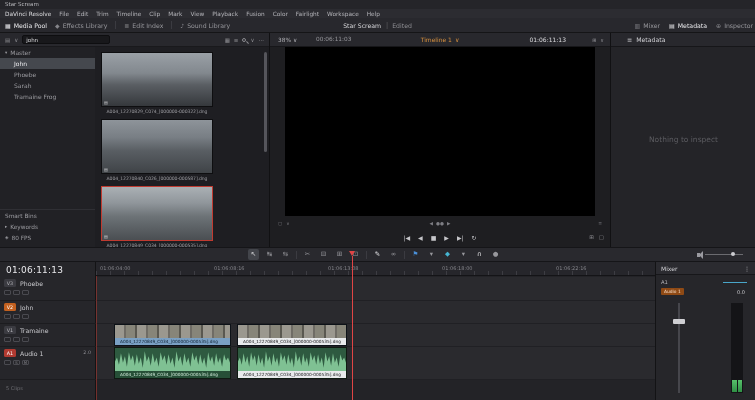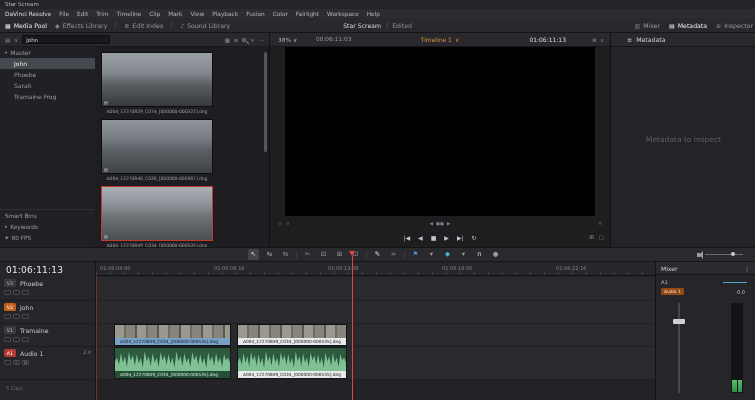--- a/index.html
+++ b/index.html
@@ -318,21 +318,21 @@
         <span>▢</span>
       </div>
     </div>
   </div>
 
   <div class="inspector">
     <div class="ins-header">
       <span>≡</span>
       <span>Metadata</span>
     </div>
-    <div class="ins-empty">Metadata to inspect</div>
+    <div class="ins-empty">Nothing to inspect</div>
   </div>
 </div>
 
 <div class="abs tl-toolbar">
   <div class="tools">
     <span class="tool active">↖</span>
     <span class="tool">↹</span>
     <span class="tool">⇆</span>
     <span class="tool-div"></span>
     <span class="tool">✂</span>

